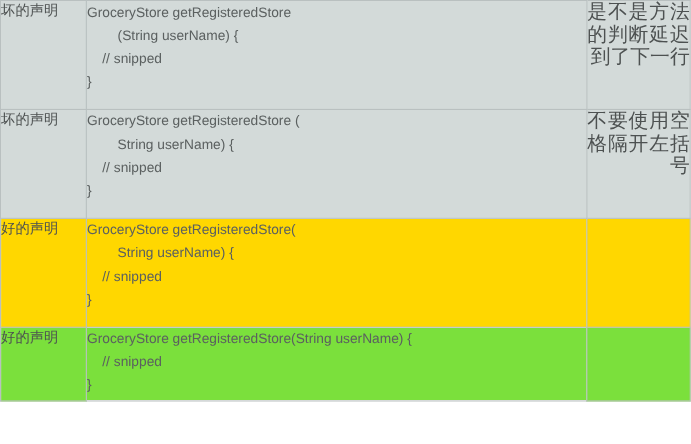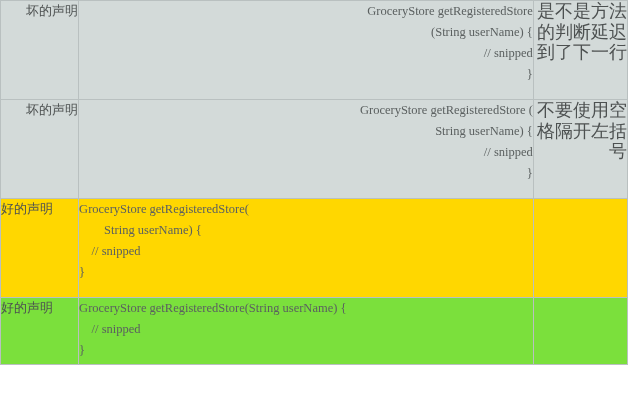--- a/index.html
+++ b/index.html
@@ -24,35 +24,35 @@
     border: 1px solid #b9c0c0;
     vertical-align: top;
     padding: 0;
   }
 
   .col-label { width: 78px; }
   .col-code  { width: 454px; }
   .col-note  { width: 94px; }
 
   
-  tr.bg-gray   td { background: #d3dad9; text-align: right; }
+  tr.bg-gray   td { background: #d3dad9; }
   tr.bg-yellow td { background: #ffd700; }
   tr.bg-green  td { background: #7be03c; }
 
   .cell-label {
     font-family: "DejaVu Sans", sans-serif;
     font-size: 13px;
     color: #4d5151;
     padding: 9px 8px 8px 9px;
     line-height: 20px;
     white-space: nowrap;
   }
 
   .cell-code {
-    font-family: Liberation Serif, serif;
+    font-family: Liberation Sans, sans-serif;
     font-size: 12.5px;
     line-height: 21px;
     color: #5b6060;
     padding: 9px 6px 10px 8px;
     white-space: pre;
     overflow: hidden;
   }
 
   .cell-note {
     font-family: "DejaVu Sans", sans-serif;

